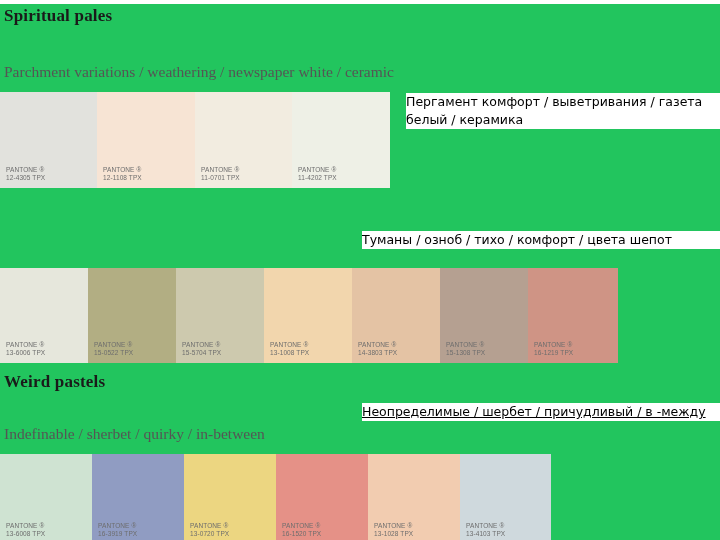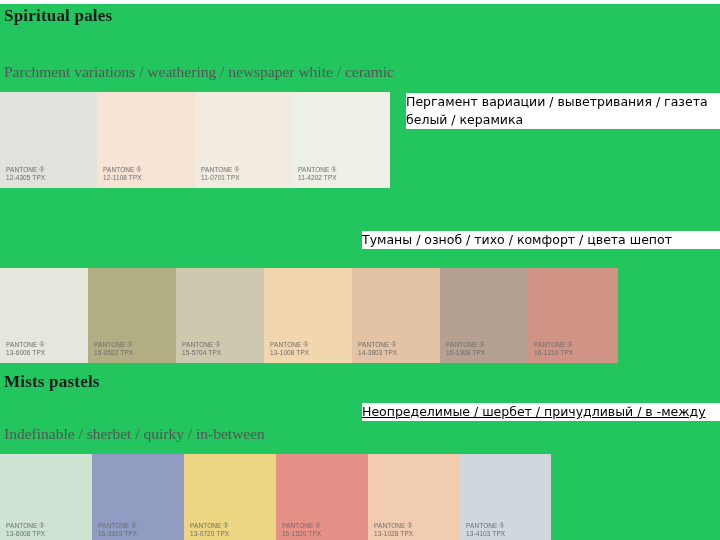--- a/index.html
+++ b/index.html
@@ -103,21 +103,21 @@
       </div>
     </div>
     <div class="swatch" style="width:98px; background:#eef0e6;">
       <div class="swatch-label">
         <span class="code">PANTONE ®</span>
         <span class="code">11-4202 TPX</span>
       </div>
     </div>
   </div>
 
-  <div class="callout callout-1">Пергамент вариации / выветривания / газета белый / керамика</div>
+  <div class="callout callout-1">Пергамент комфорт / выветривания / газета белый / керамика</div>
 
 
 
   <div class="strip" style="left:0px; top:264px; width:618px; height:95px;">
     <div class="swatch" style="width:88px; background:#e6e7dc;">
       <div class="swatch-label">
         <span class="code">PANTONE ®</span>
         <span class="code">13-6006 TPX</span>
       </div>
     </div>
@@ -154,21 +154,21 @@
     <div class="swatch" style="width:90px; background:#cf9485;">
       <div class="swatch-label">
         <span class="code">PANTONE ®</span>
         <span class="code">16-1219 TPX</span>
       </div>
     </div>
   </div>
 
   <div class="callout callout-2">Туманы / озноб / тихо / комфорт / цвета шепот</div>
 
-  <div class="heading" style="left:4px; top:368px;">Mists pastels</div>
+  <div class="heading" style="left:4px; top:368px;">Weird pastels</div>
 
   <div class="subheading" style="left:4px; top:408px;">Indefinable / sherbet / quirky / in-between</div>
 
   <div class="strip" style="left:0px; top:450px; width:551px; height:90px;">
     <div class="swatch" style="width:92px; background:#cfe3d2;">
       <div class="swatch-label">
         <span class="code">PANTONE ®</span>
         <span class="code">13-6008 TPX</span>
       </div>
     </div>

